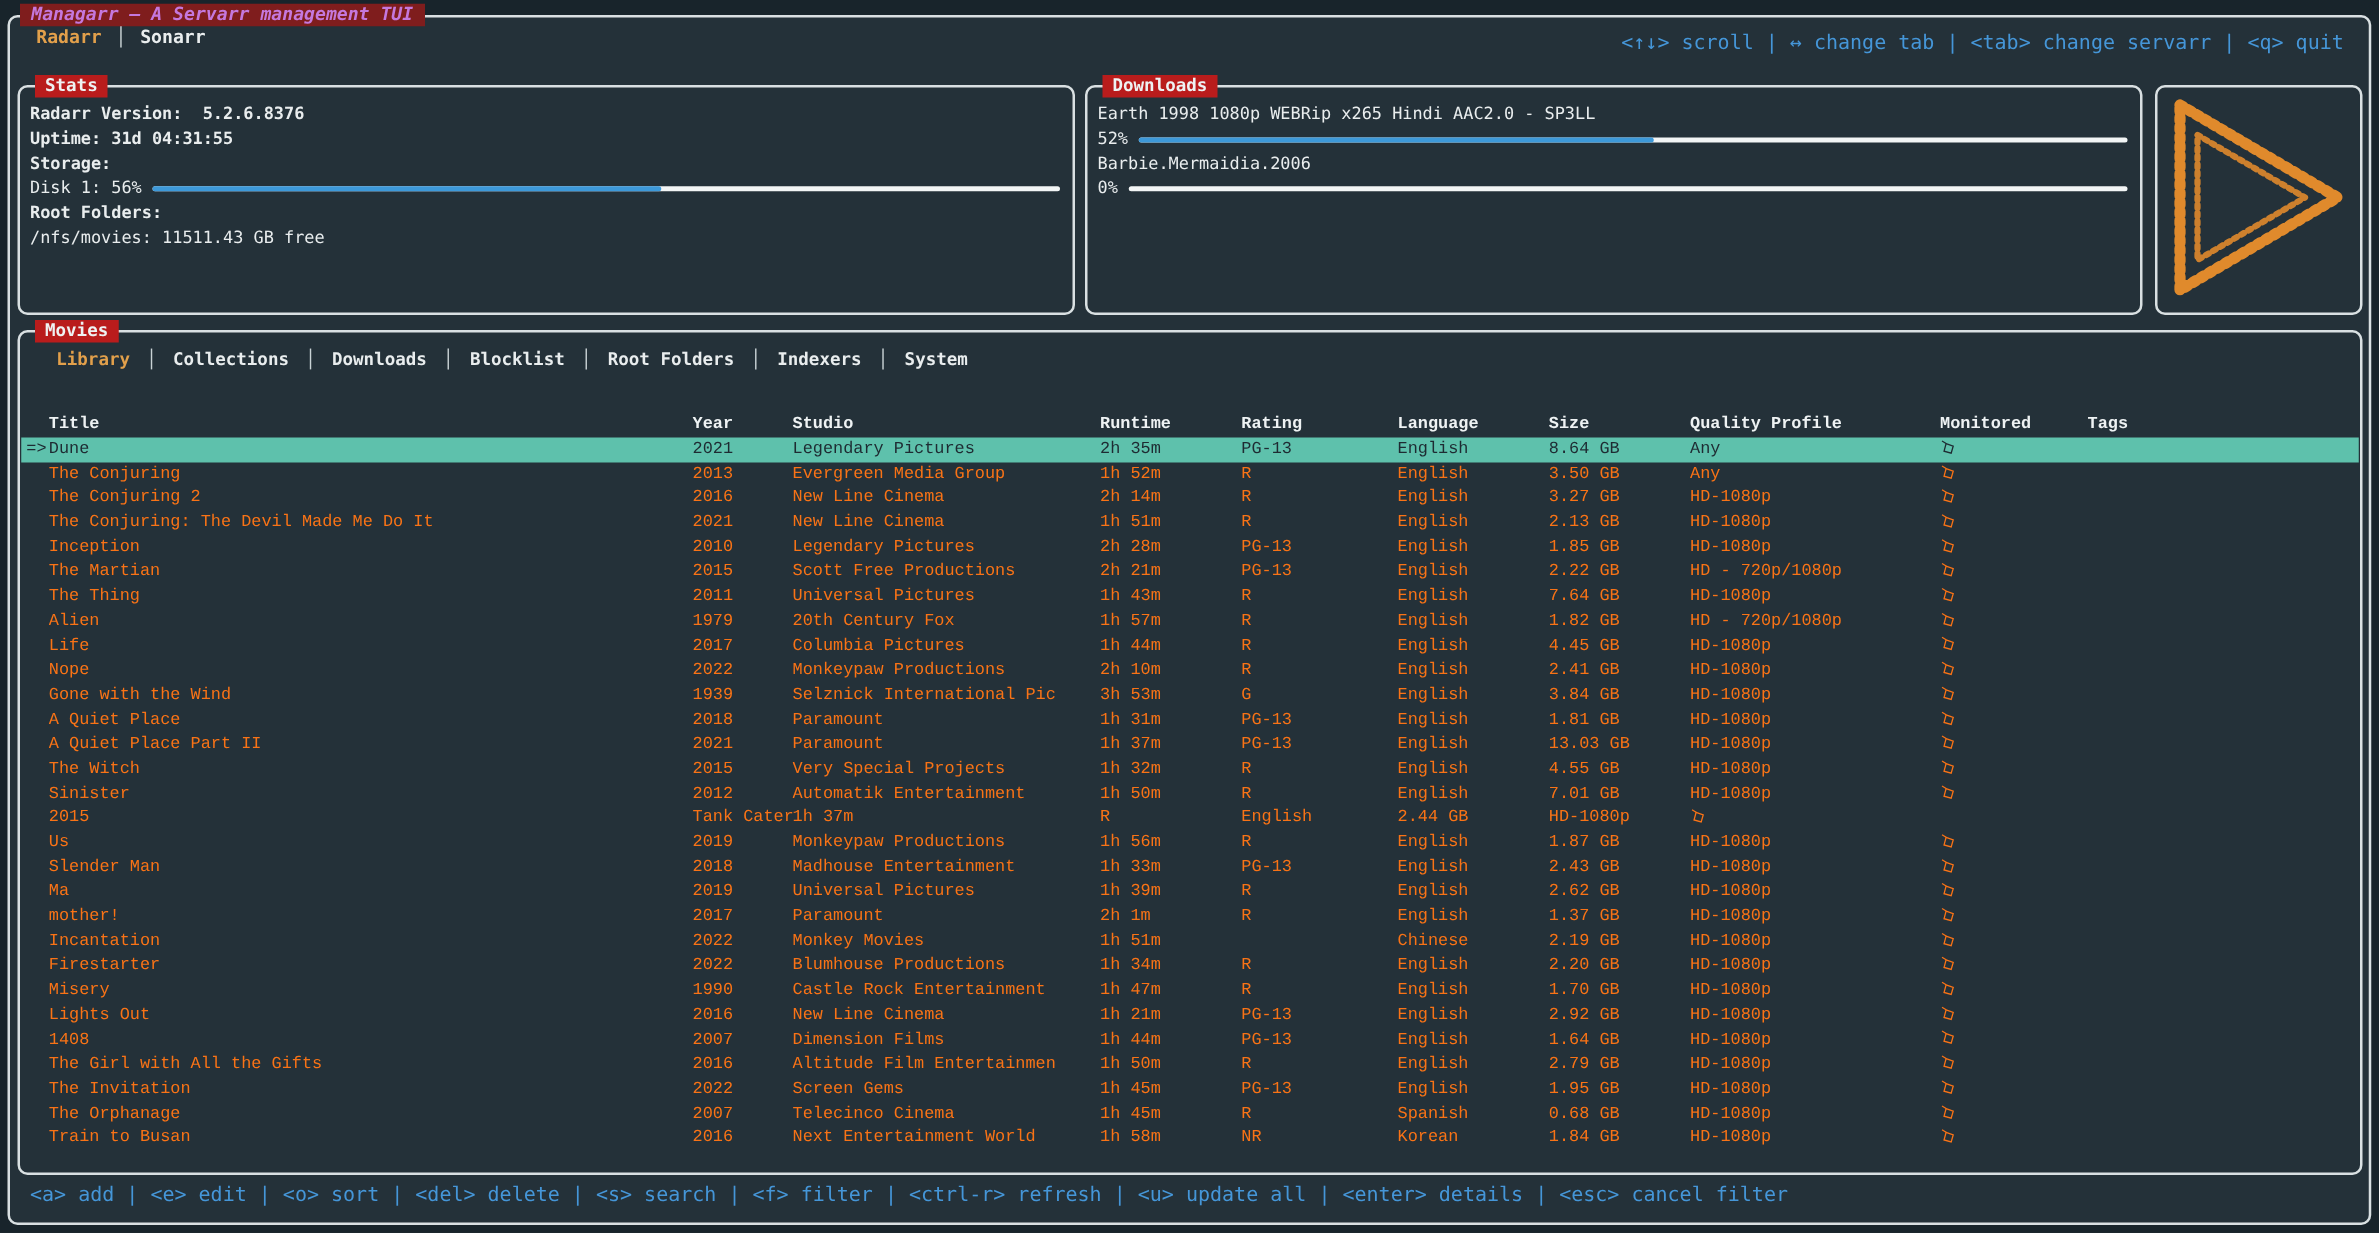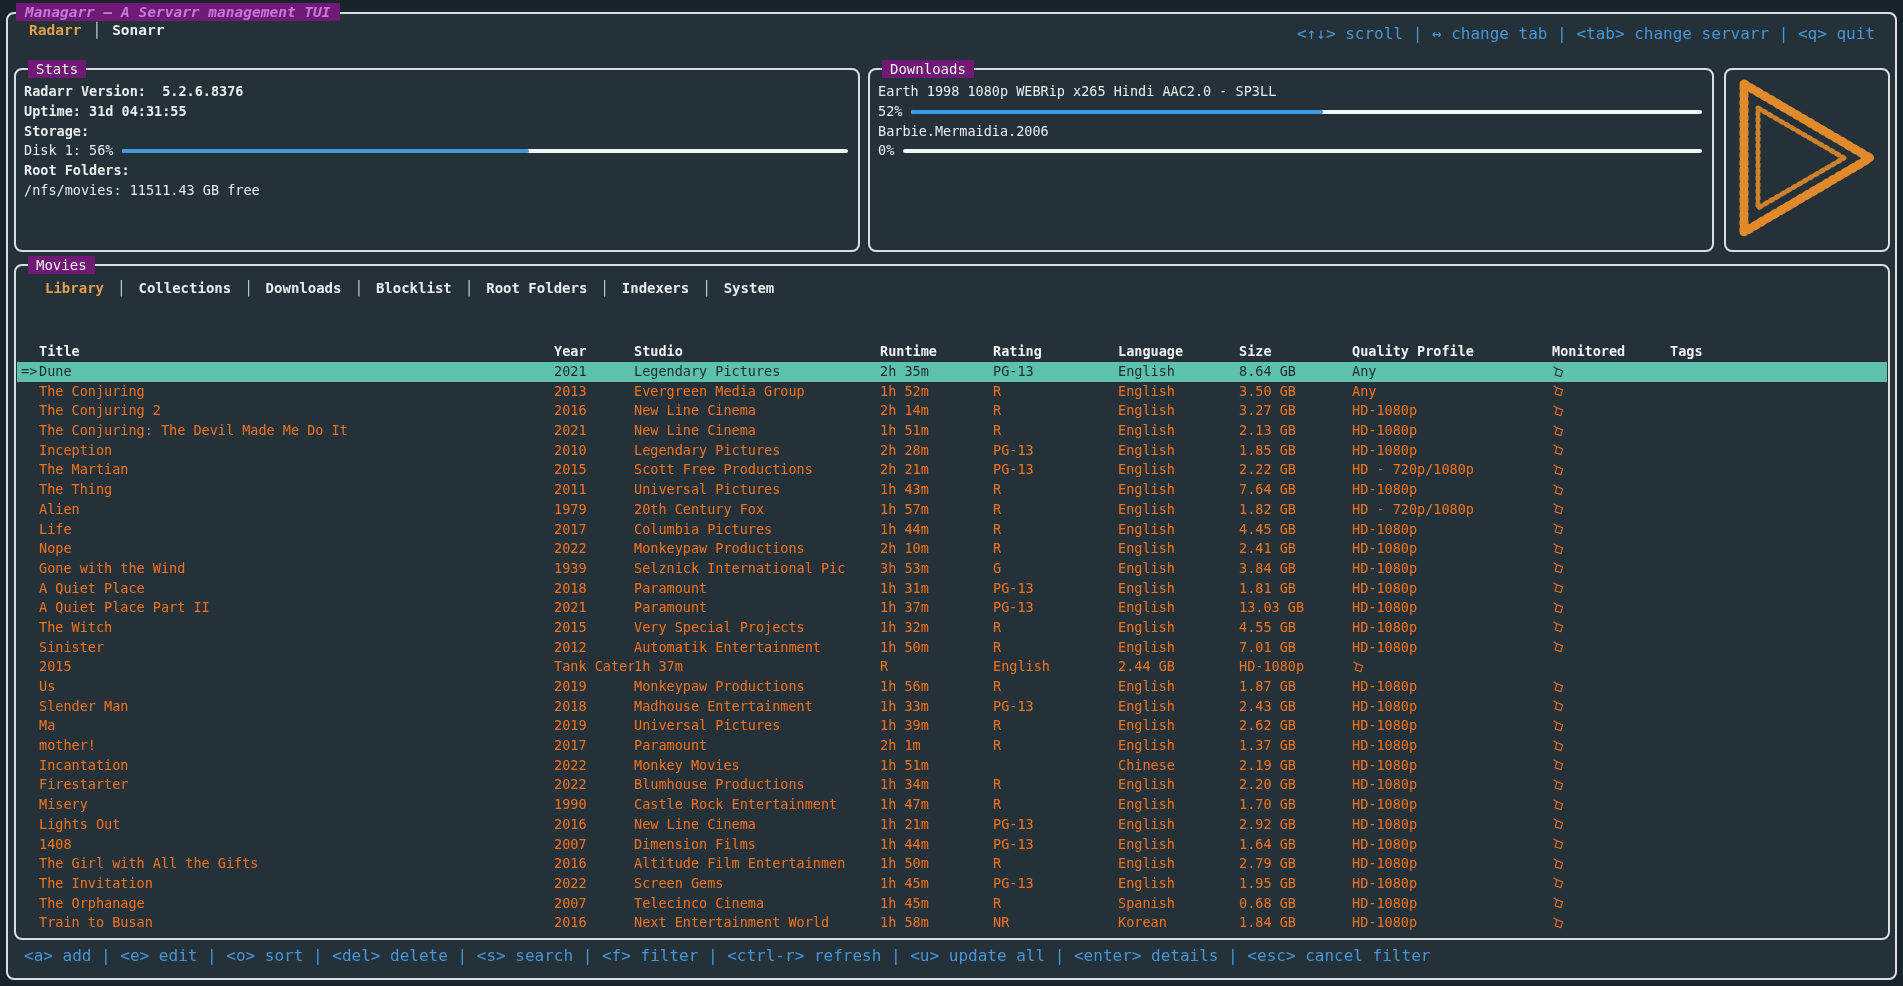--- a/index.html
+++ b/index.html
@@ -1,34 +1,34 @@
 <!DOCTYPE html>
 <html><head>
 <meta charset="utf-8">
 <style>
   * { margin:0; padding:0; box-sizing:border-box; }
   html,body { width:1903px; height:986px; background:#18242b; overflow:hidden;
               font-family:"DejaVu Sans Mono", monospace; }
   .outer { position:absolute; left:6px; top:12px; width:1891px; height:968px;
            border:2px solid #d9e0e2; border-radius:8px; background:#243139; }
-  .app-title { position:absolute; left:16px; top:3px; z-index:5; background:#701a75;
+  .app-title { position:absolute; left:16px; top:3px; z-index:5; background:#7f1d1d;
                padding:0 9px; color:#c578dd; font-style:italic; font-weight:bold;
                font-size:14.5px; line-height:18px; }
   .servarr-tabs { position:absolute; left:18px; top:22px; z-index:4; font-size:14.5px;
                   font-weight:bold; display:flex; align-items:center; }
   .stab { padding:0 11px; color:#e9edee; cursor:default; }
   .stab.active { color:#e2a04b; }
   .vsep { color:#c9d2d5; font-weight:normal; }
   .keybar { color:#4596d8; font-size:16px; white-space:pre; }
   .keybar-top { position:absolute; right:28px; top:24px; z-index:4; }
   .keybar-bottom { position:absolute; left:24px; top:946px; z-index:4; }
 
   .panel { position:absolute; border:2px solid #d9e0e2; border-radius:8px; }
-  .panel-title { position:absolute; top:-10px; left:12px; background:#701a75;
-                 padding:0 8px; color:#eef2f3; font-weight:normal; font-size:14px;
+  .panel-title { position:absolute; top:-10px; left:12px; background:#b91c1c;
+                 padding:0 8px; color:#eef2f3; font-weight:bold; font-size:14px;
                  line-height:18px; white-space:pre; }
   .p-stats     { left:14px;   top:68px;  width:846px;  height:184px; }
   .p-downloads { left:868px;  top:68px;  width:846px;  height:184px; }
   .p-logo      { left:1724px; top:68px;  width:166px;  height:184px;
                  display:flex; align-items:center; justify-content:center; }
   .p-movies    { left:14px;   top:264px; width:1876px; height:676px; }
 
   .panel-body { position:absolute; inset:0; padding:12px 10px 14px 8px; }
   .tline { height:19.8px; line-height:19.8px; font-size:13.5px; color:#e9edee;
            white-space:pre; display:flex; align-items:center; }
@@ -37,21 +37,21 @@
   .gauge { flex:1; height:4px; background:#f2f5f5; border-radius:2px;
            position:relative; margin-left:9px; }
   .gauge-fill { position:absolute; left:0; top:0; bottom:0; background:#3d99d9;
                 border-radius:2px; }
 
   .mtabs { position:absolute; top:11px; left:16px; display:flex; align-items:center;
            font-size:14px; font-weight:bold; color:#e9edee; height:22px; }
   .mtab { padding:0 13px; cursor:default; }
   .mtab.active { color:#e2a04b; }
 
-  .mtable { position:absolute; top:76px; left:1px; right:1px; }
+  .mtable { position:absolute; top:64px; left:1px; right:1px;font-family:Liberation Mono, monospace; }
   .mrow { display:grid;
           grid-template-columns:515px 80px 246px 113px 125px 121px 113px 200px 118px auto;
           padding-left:22px; height:19.7px; align-items:center; position:relative;
           font-size:13.5px; color:#f97316; white-space:pre; }
   .mrow.header { color:#eef2f3; font-weight:bold; height:20px; margin-bottom:0px; }
   .mrow.selected { background:#5ec1ac; color:#1e2b32; }
   .mrow span { overflow:hidden; line-height:19.7px; }
   .sel-arrow { position:absolute; left:4px; top:0; line-height:19.7px; }
   .tag-ico { width:13px; height:15px; display:inline-block; vertical-align:middle; }
 

